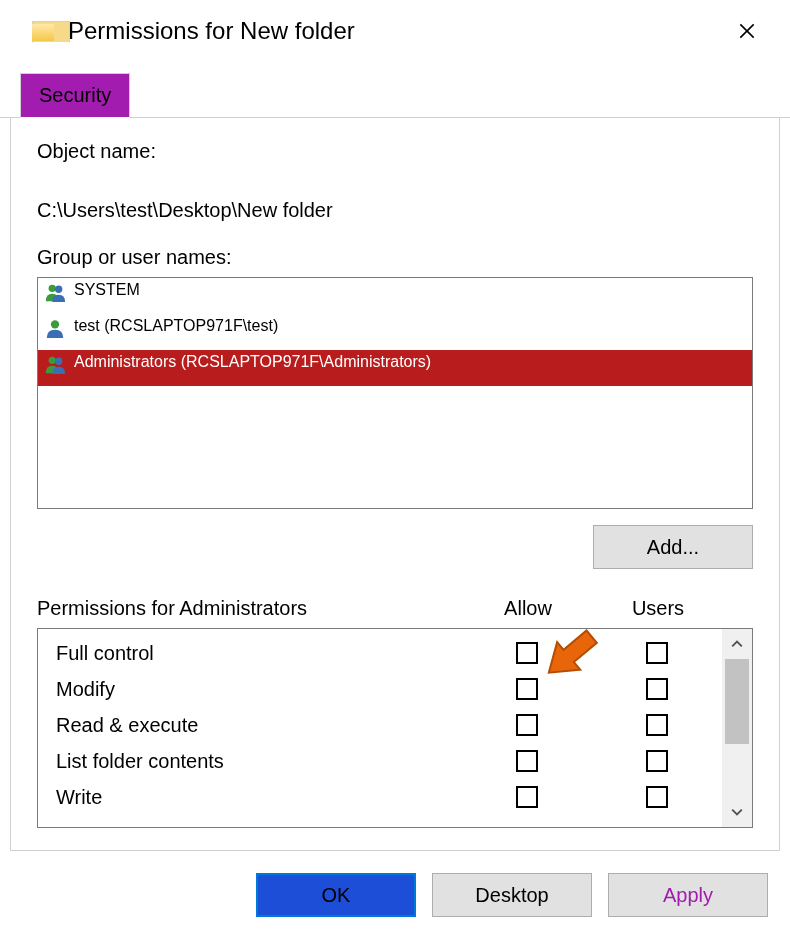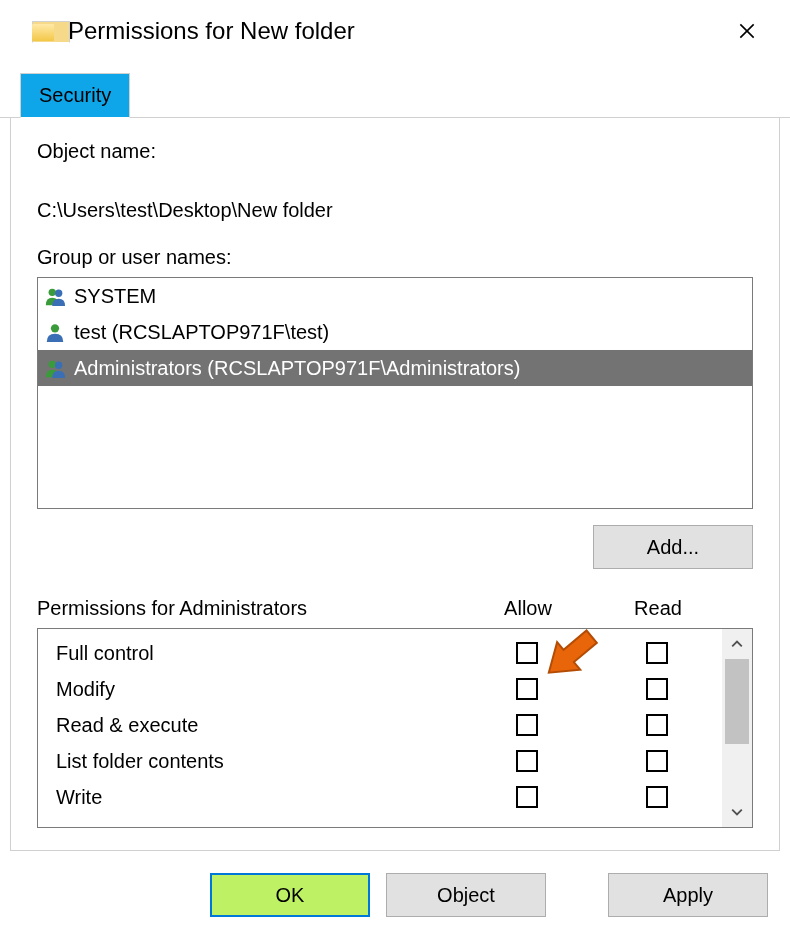--- a/index.html
+++ b/index.html
@@ -32,21 +32,21 @@
   .tab-strip {
     display:flex;
     padding: 12px 0 0 20px;
     border-bottom: 1px solid #d0d0d0;
     position: relative;
   }
   .tab {
     padding: 10px 18px 10px 18px;
     border: 1px solid #d0d0d0;
     border-bottom: 1px solid #fff;
-    background: #0ea5e9;
+    background: #a21caf;
     position: relative;
     bottom: -1px;
     font-size: 20px;
   }
 
   .content {
     border-left: 1px solid #d0d0d0;
     border-right: 1px solid #d0d0d0;
     border-bottom: 1px solid #d0d0d0;
     margin: 0 10px;
@@ -58,40 +58,40 @@
 
   .section-label { font-size: 20px; margin-bottom: 8px; margin-top: 16px;}
 
   .listbox {
     border: 1px solid #7a7a7a;
     height: 232px;
     background:#fff;
     overflow:hidden;
   }
   .list-item {
-    display:flex; align-items:center; gap:8px;
+    display:flex; gap:8px;
     padding: 3px 6px;
-    font-size: 20px;
+    font-size: 16px;
     height: 36px;
     white-space: nowrap;
   }
-  .list-item.selected { background:#737373; color:#fff; }
+  .list-item.selected { background:#b91c1c; color:#fff; }
   .person-icon { width:22px; height:22px; flex-shrink:0; }
 
   .btn-row { display:flex; justify-content:flex-end; gap:24px; margin-top:16px; }
   .btn {
     width: 160px; height: 44px;
     background: #e1e1e1;
     border: 1px solid #adadad;
     font-size: 20px;
     cursor:pointer;
     font-family: inherit;
   }
-  .btn.primary { border: 2px solid #0078d7; background:#bef264; }
-  .btn.disabled { color:#000000; cursor:default;margin-left:46px; }
+  .btn.primary { border: 2px solid #0078d7; background:#1d4ed8; }
+  .btn.disabled { color:#a21caf; cursor:default; }
 
   .perm-header { display:flex; align-items:center; margin-top:28px; font-size:20px; }
   .perm-header .ph-label { flex:1; }
   .perm-header .ph-col { width: 130px; text-align:center; }
 
   .perm-box {
     border:1px solid #7a7a7a;
     height: 200px;
     margin-top:8px;
     display:flex;
@@ -185,21 +185,21 @@
       </div>
     </div>
 
   <div class="btn-row">
     <button class="btn">Add...</button>
   </div>
 
   <div class="perm-header">
     <div class="ph-label">Permissions for Administrators</div>
     <div class="ph-col">Allow</div>
-    <div class="ph-col">Read</div>
+    <div class="ph-col">Users</div>
     <div style="width:30px"></div>
   </div>
 
   <div class="perm-box">
     <div class="perm-scroll" id="perm-scroll">
         <div class="perm-row">
           <div class="perm-name">Full control</div>
     <div class="perm-cell">
             <div class="perm-check"></div>
           </div>
@@ -258,21 +258,21 @@
             <path d="M1 3 L5 7 L9 3" stroke="#505050" stroke-width="1.5" fill="none"></path>
           </svg>
       </div>
     </div>
   </div>
 
 </div>
 
 <div class="footer">
   <button class="btn primary">OK</button>
-  <button class="btn">Object</button>
+  <button class="btn">Desktop</button>
   <button class="btn disabled">Apply</button>
 </div>
 
 <div class="arrow">
   <svg viewBox="0 0 70 60">
     <g transform="rotate(-40 35 30)">
       <polygon points="6,30 32,12 32,22 62,22 62,38 32,38 32,48" fill="#e9650a" stroke="#b34d05" stroke-width="2"></polygon>
     </g>
   </svg>
 </div>

